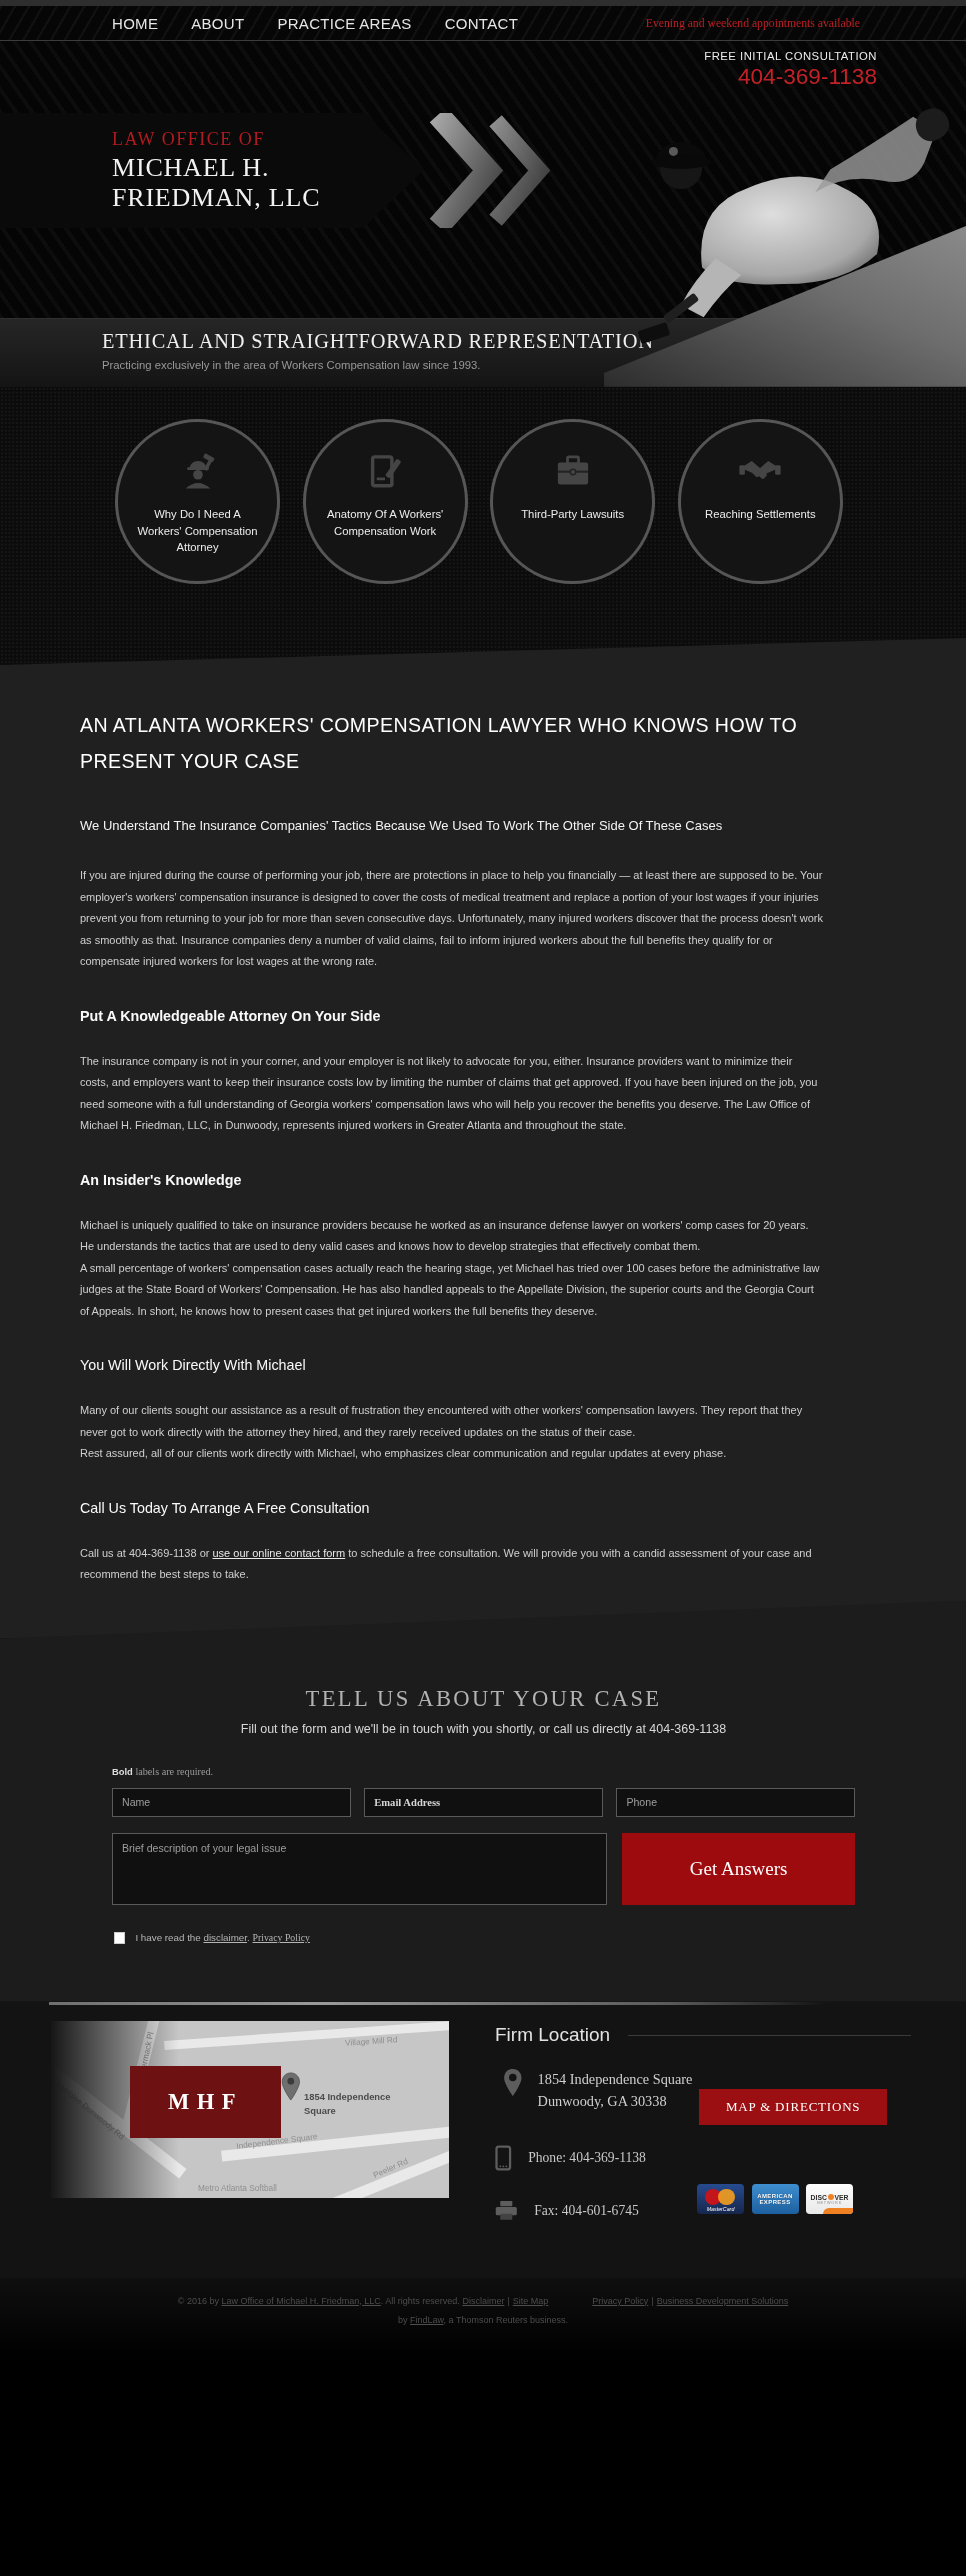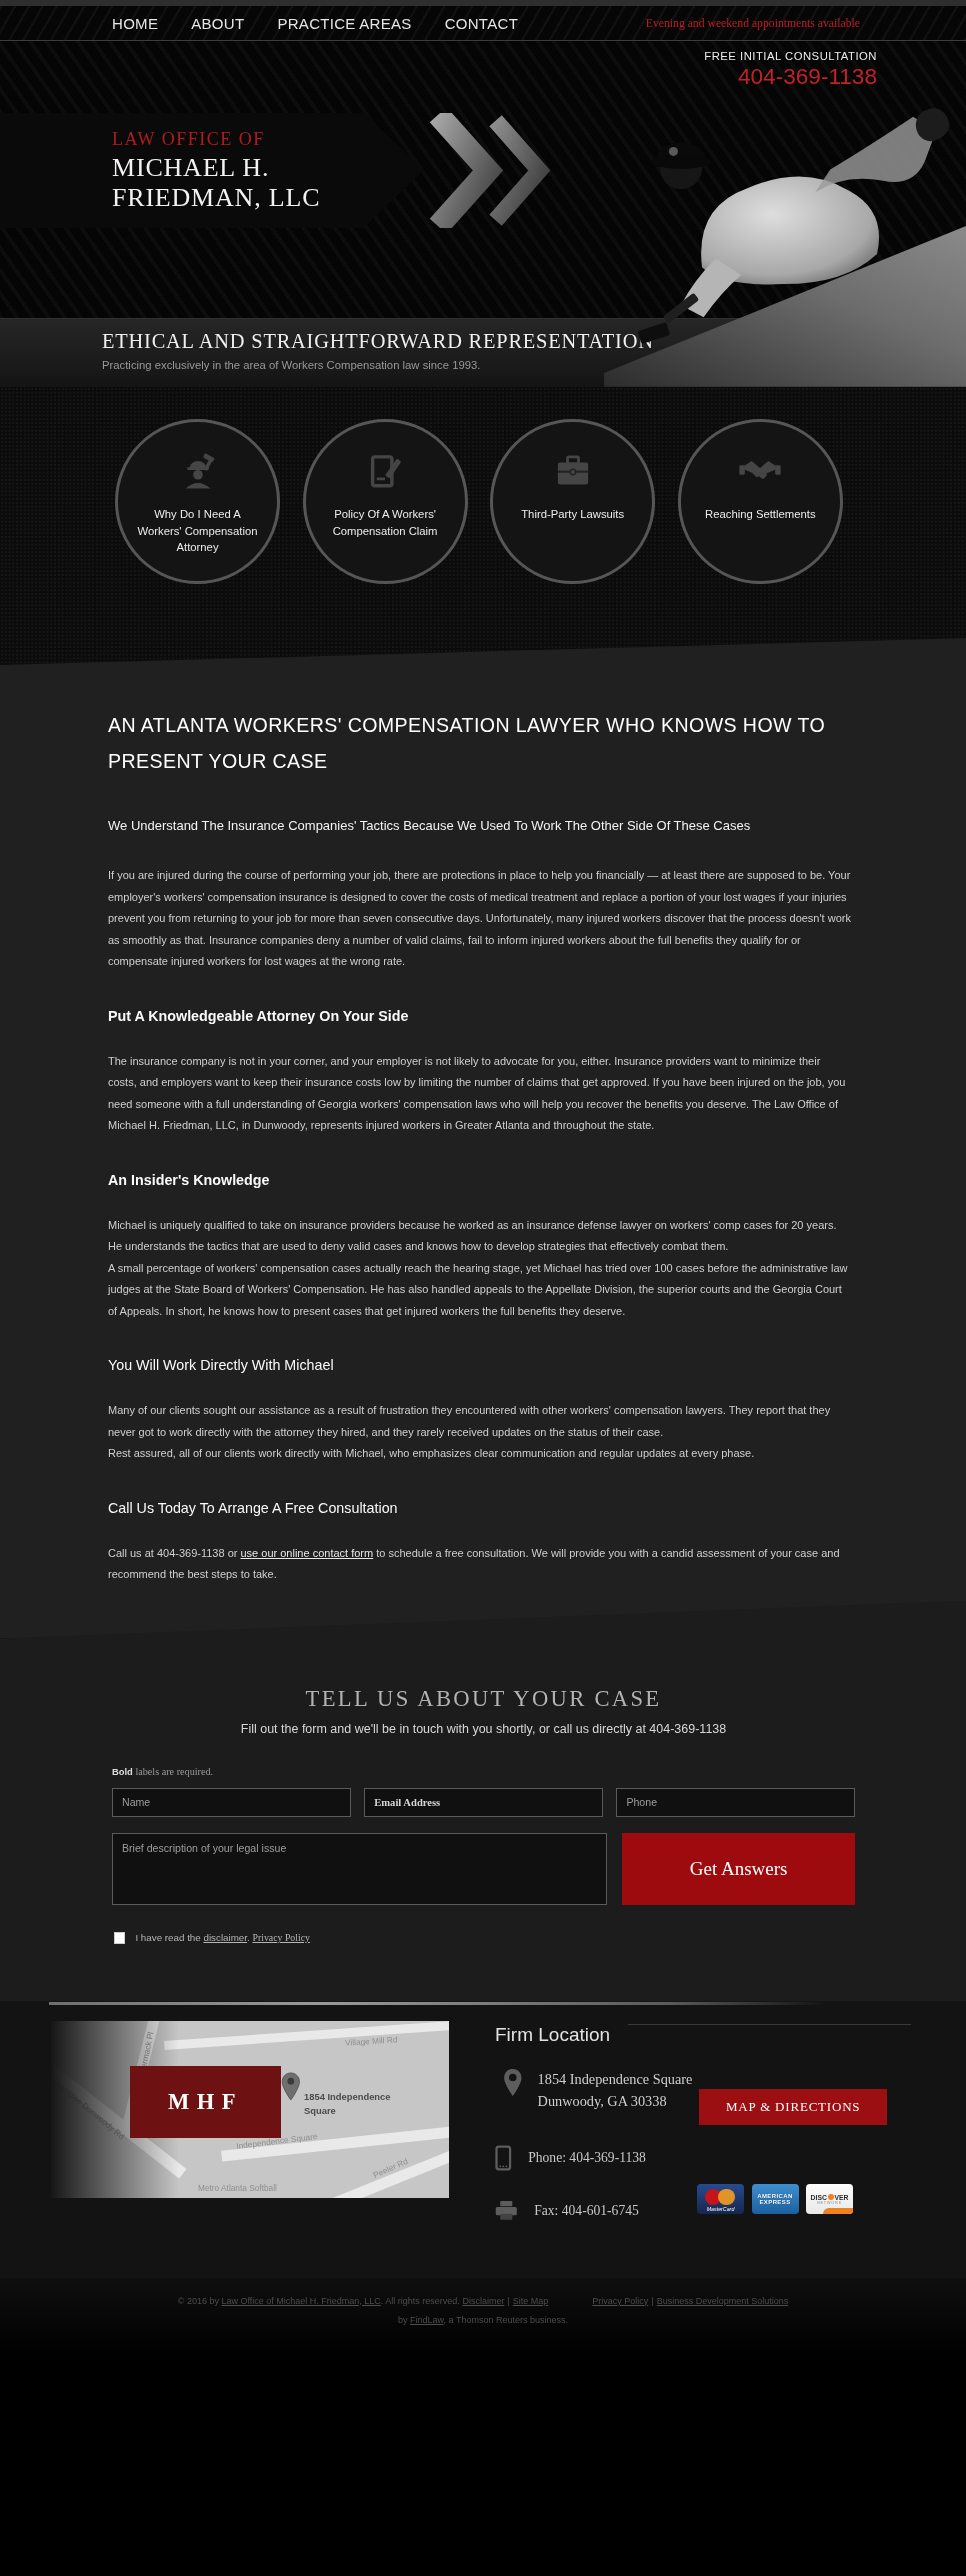--- a/index.html
+++ b/index.html
@@ -44,21 +44,21 @@
               display:flex; gap:22.6px; padding:32px 113px 0 115px; }
   .service-circle { width:165px; height:165px; border-radius:50%; border:3.8px solid #565656; background:#141414;
                     flex:0 0 auto; display:flex; flex-direction:column; align-items:center; text-align:center;
                     padding-top:26px; cursor:pointer; text-decoration:none; }
   .service-icon { height:47px; display:flex; align-items:center; justify-content:center; }
   .service-label { color:#ececec; font-size:11.3px; line-height:1.5; width:121px; margin-top:10.6px; }
 
   
   .article { position:relative; z-index:2; background:#202020; margin-top:-27px;
              clip-path:polygon(0 27px, 100% 0, 100% 100%, 0 100%);
-             padding:69px 112px 53px 108px; }
+             padding:69px 112px 53px 80px; }
   .article h1 { color:#fff; font-size:19.6px; font-weight:normal; letter-spacing:0.4px; line-height:1.85; max-width:747px; }
   .article h2 { color:#f3f3f3; font-size:13px; font-weight:normal; line-height:2.2; margin-top:33px; max-width:747px; }
   .article p  { color:#cfcfcf; font-size:11px; line-height:21.5px; max-width:744px; }
   .p-gap { margin-top:24px; }
   .sec-head { color:#fafafa; font-size:14.3px; margin-top:35px; margin-bottom:27px; }
   .sec-head.bold { font-weight:bold; }
   .sec-head.light { font-weight:normal; }
   .inline-link { color:#e8e8e8; text-decoration:underline; }
 
   
@@ -95,21 +95,21 @@
   .map-fade { position:absolute; left:0; top:0; width:128px; height:100%;
               background:linear-gradient(90deg,#161616,rgba(22,22,22,0)); }
   .road { position:absolute; background:#e9e9e9; }
   .road-label { position:absolute; color:#8f8f8f; font-size:8.3px; white-space:nowrap; }
   .map-logo { position:absolute; left:79px; top:45px; width:151px; height:72px; background:#6e1112;
               display:flex; align-items:center; justify-content:center;
               font-family:"Liberation Serif", serif; color:#fff; font-size:22.6px; letter-spacing:7.5px; font-weight:bold; }
   .map-pin { position:absolute; left:230px; top:51px; }
   .pin-label { position:absolute; left:253px; top:69px; color:#4c4c4c; font-weight:bold; font-size:9.4px; line-height:1.5; }
   .firm-info { position:absolute; left:495px; top:22.6px; width:423px; height:226px; }
-  .loc-title-row { display:flex; gap:18px; }
+  .loc-title-row { display:flex; align-items:center; gap:18px; }
   .loc-title { color:#e2e2e2; font-size:19px; font-weight:normal; }
   .loc-rule { flex:1; height:0.8px; background:#3a3a3a; margin-right:7.5px; }
   .addr-row { position:absolute; left:8px; top:44px; display:flex; gap:15px; }
   .addr-text { font-family:"Liberation Serif", serif; color:#cfcfcf; font-size:14.3px; line-height:1.55; }
   .directions-btn { position:absolute; left:204px; top:65px; background:#9b0e11; border:none; color:#fff;
                     font-family:"Liberation Serif", serif; font-size:13px; letter-spacing:0.8px;
                     padding:9.8px 27px; cursor:pointer; }
   .phone-row { position:absolute; left:0; top:121px; display:flex; gap:16.6px; align-items:center; }
   .fax-row { position:absolute; left:0; top:177px; display:flex; gap:16.6px; align-items:center; }
   .contact-line { font-family:"Liberation Serif", serif; color:#c9c9c9; font-size:13.6px; }
@@ -227,21 +227,21 @@
       <span class="service-label">Why Do I Need A Workers' Compensation Attorney</span>
     </a>
     <a href="#" class="service-circle">
       <span class="service-icon">
         <svg width="44" height="44" viewBox="0 0 64 64">
           <rect x="14" y="10" width="28" height="42" rx="3" fill="none" stroke="#454545" stroke-width="5"></rect>
           <rect x="20" y="40" width="12" height="4" fill="#454545"></rect>
           <rect x="40" y="12" width="8" height="30" rx="2" transform="rotate(35 44 27)" fill="#454545"></rect>
         </svg>
       </span>
-      <span class="service-label">Policy Of A Workers' Compensation Claim</span>
+      <span class="service-label">Anatomy Of A Workers' Compensation Work</span>
     </a>
     <a href="#" class="service-circle">
       <span class="service-icon">
         <svg width="44" height="44" viewBox="0 0 64 64">
           <rect x="24" y="10" width="16" height="10" rx="2" fill="none" stroke="#454545" stroke-width="4"></rect>
           <rect x="10" y="18" width="44" height="32" rx="3" fill="#454545"></rect>
           <rect x="10" y="30" width="44" height="3" fill="#222"></rect>
           <circle cx="32" cy="32" r="4" fill="#454545" stroke="#222" stroke-width="2"></circle>
         </svg>
       </span>

